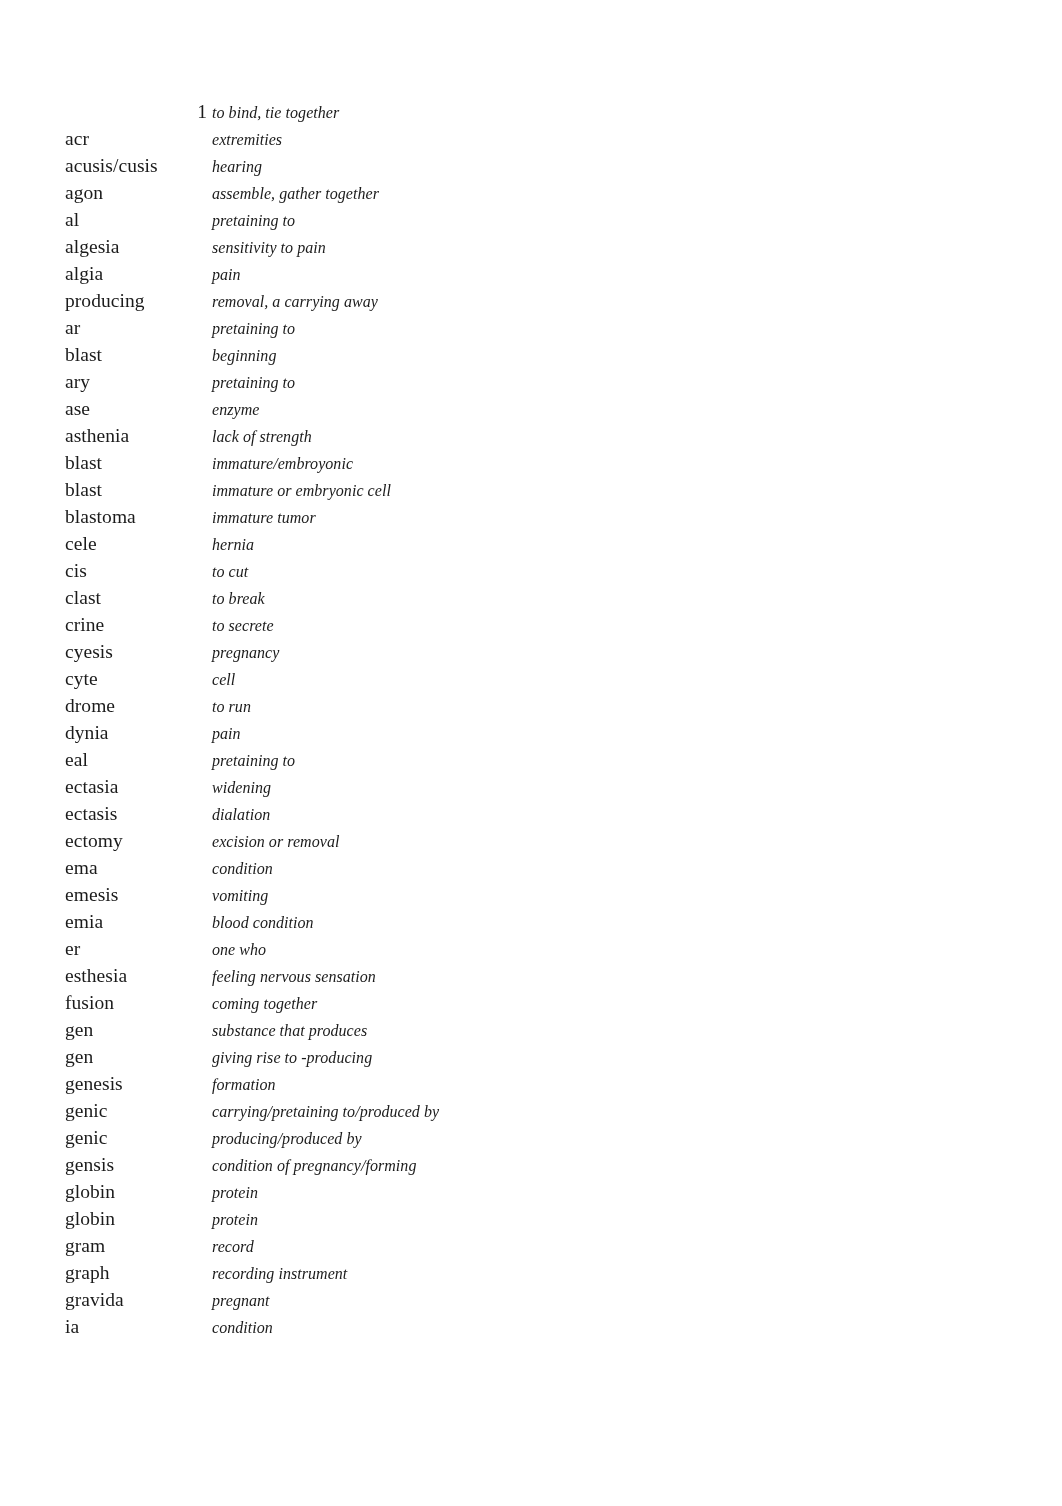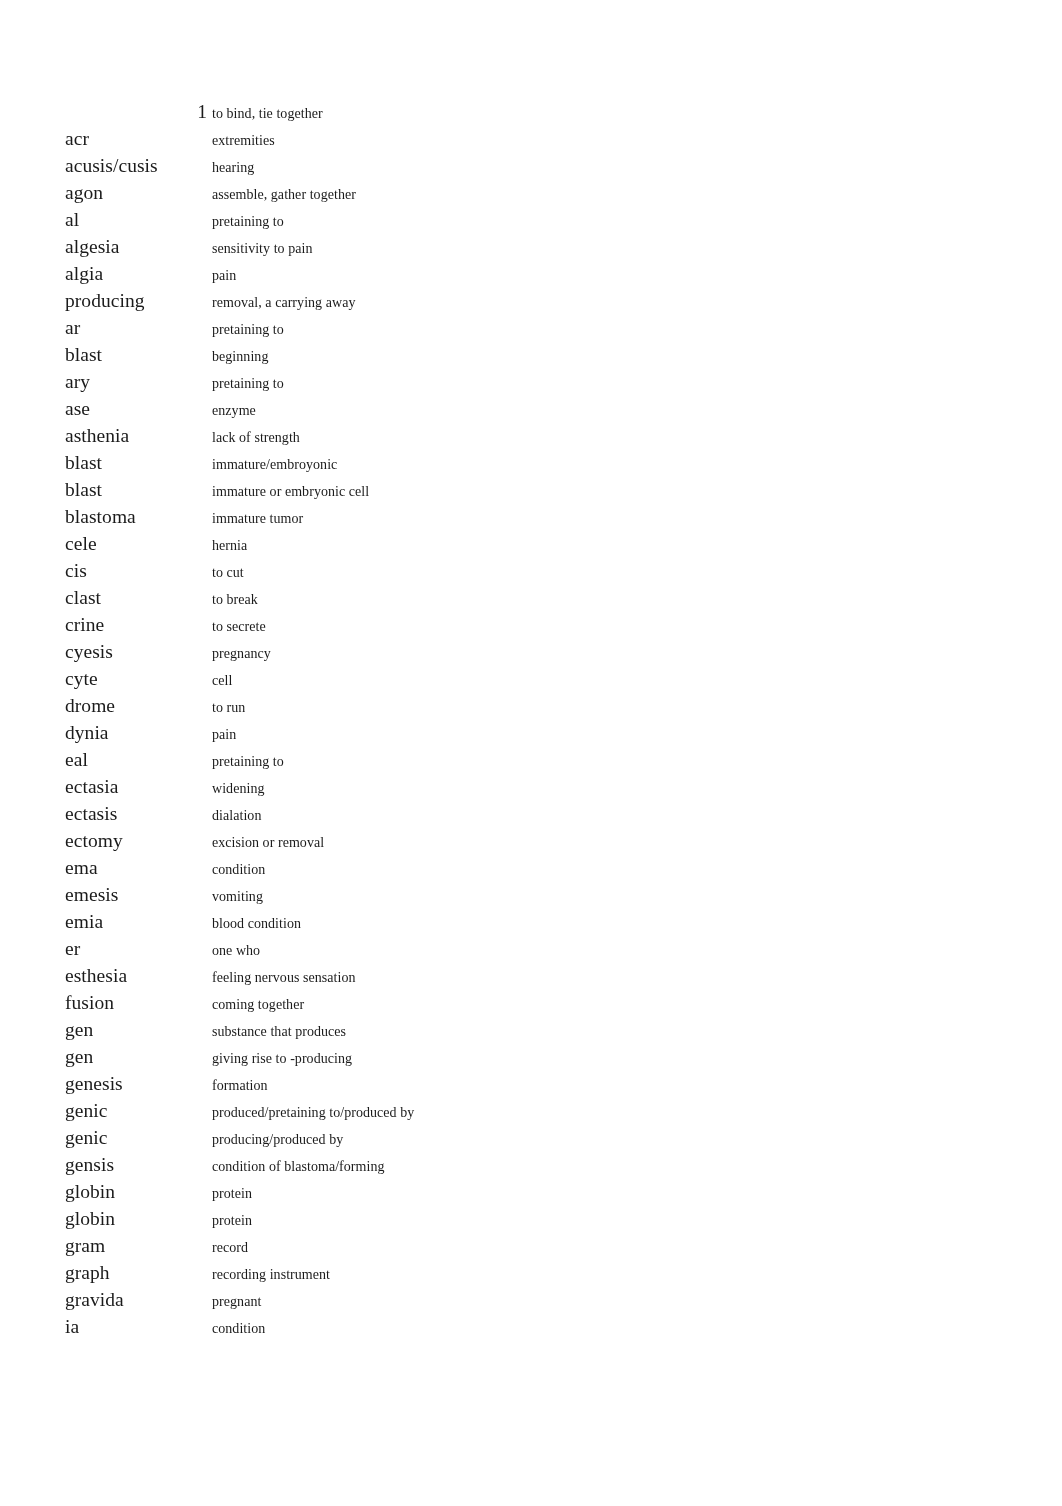--- a/index.html
+++ b/index.html
@@ -35,22 +35,23 @@
   }
   .col-term {
     width: 212px;
     padding-left: 65px;
     box-sizing: border-box;
     font-size: 19.5px;
     letter-spacing: 0.05px;
   }
   .col-def {
     flex: 1 1 auto;
-    font-size: 14px;
+    font-size: 16px;
     letter-spacing: 0.05px;
+    font-style: italic;
   }
   
   .row-lead .col-term {
     width: 212px;
     padding-left: 0;
     padding-right: 5px;
     text-align: right;
   }
 </style>
 </head>
@@ -205,29 +206,29 @@
         <div class="row">
           <div class="col-term">gen</div>
           <div class="col-def">giving rise to -producing</div>
         </div>
         <div class="row">
           <div class="col-term">genesis</div>
           <div class="col-def">formation</div>
         </div>
         <div class="row">
           <div class="col-term">genic</div>
-          <div class="col-def">produced/pretaining to/produced by</div>
+          <div class="col-def">carrying/pretaining to/produced by</div>
         </div>
         <div class="row">
           <div class="col-term">genic</div>
           <div class="col-def">producing/produced by</div>
         </div>
         <div class="row">
           <div class="col-term">gensis</div>
-          <div class="col-def">condition of blastoma/forming</div>
+          <div class="col-def">condition of pregnancy/forming</div>
         </div>
         <div class="row">
           <div class="col-term">globin</div>
           <div class="col-def">protein</div>
         </div>
         <div class="row">
           <div class="col-term">globin</div>
           <div class="col-def">protein</div>
         </div>
         <div class="row">

